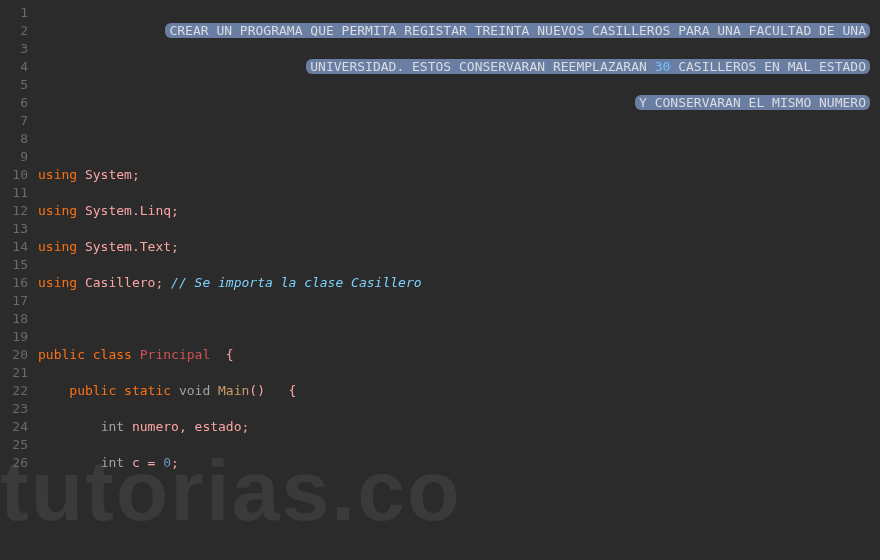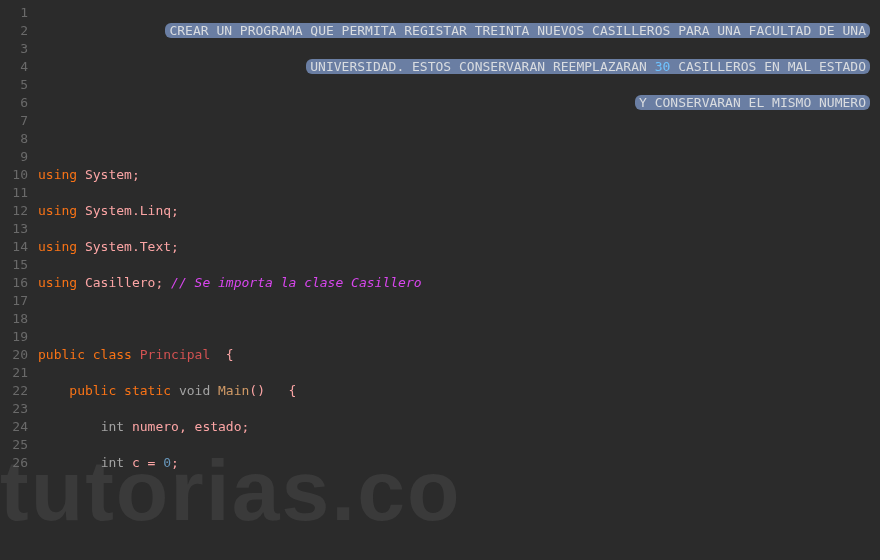--- a/index.html
+++ b/index.html
@@ -37,21 +37,21 @@
       color: #d9dce0;
       padding: 0 4px;
       border-radius: 6px;
     }
     .banner .num { color: #6fc3ff; }
     .kw-blue { color: #f97316; }
     .kw-red { color: #d25252; }
     .kw-cyan { color: #a3a3a3; }
     .kw-orange { color: #d19a66; margin-top: 40px; }
     .num { color: #6897bb; margin-top: 28px; }
-    .comment { color: #d946ef; font-style: italic; }
+    .comment { color: #7dd3fc; font-style: italic; }
     .ident { color: #fca5a5; }
     .right { text-align: right; }
     .watermark {
       position: absolute;
       right: 0;
       bottom: 20px;
       left: 0;
       text-align: left;
       font-family: Arial, sans-serif;
       font-size: 86px;

